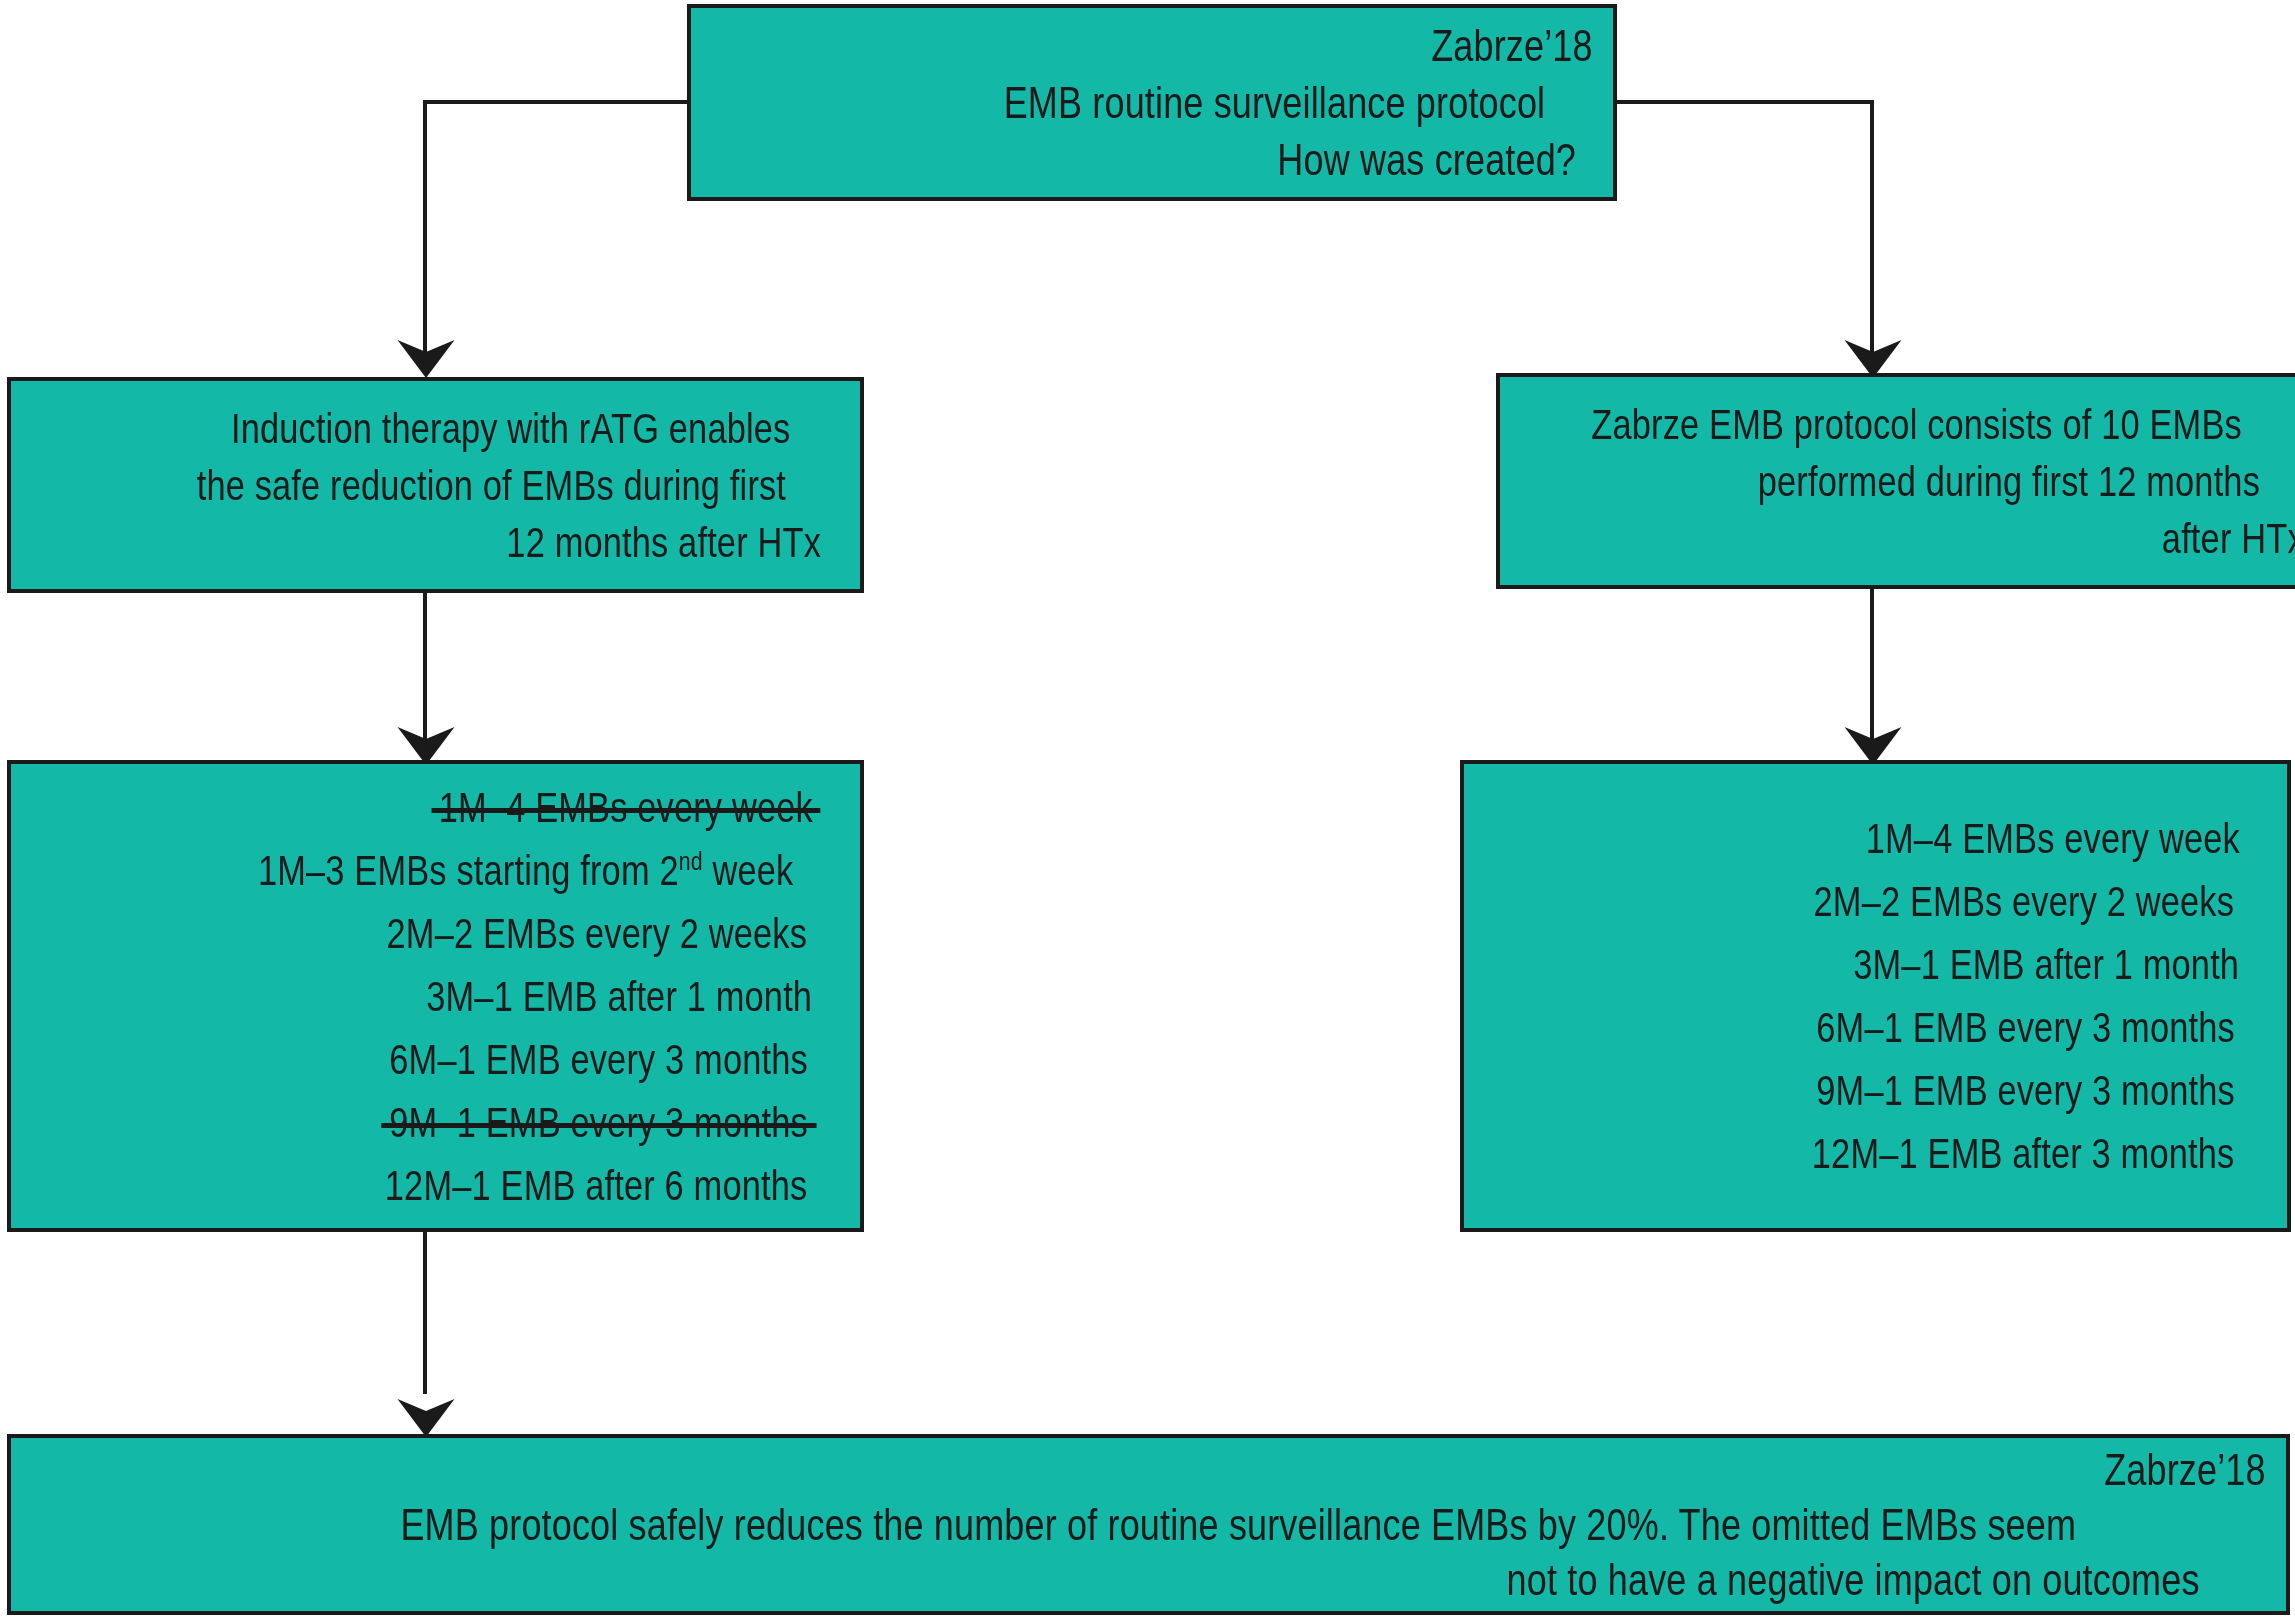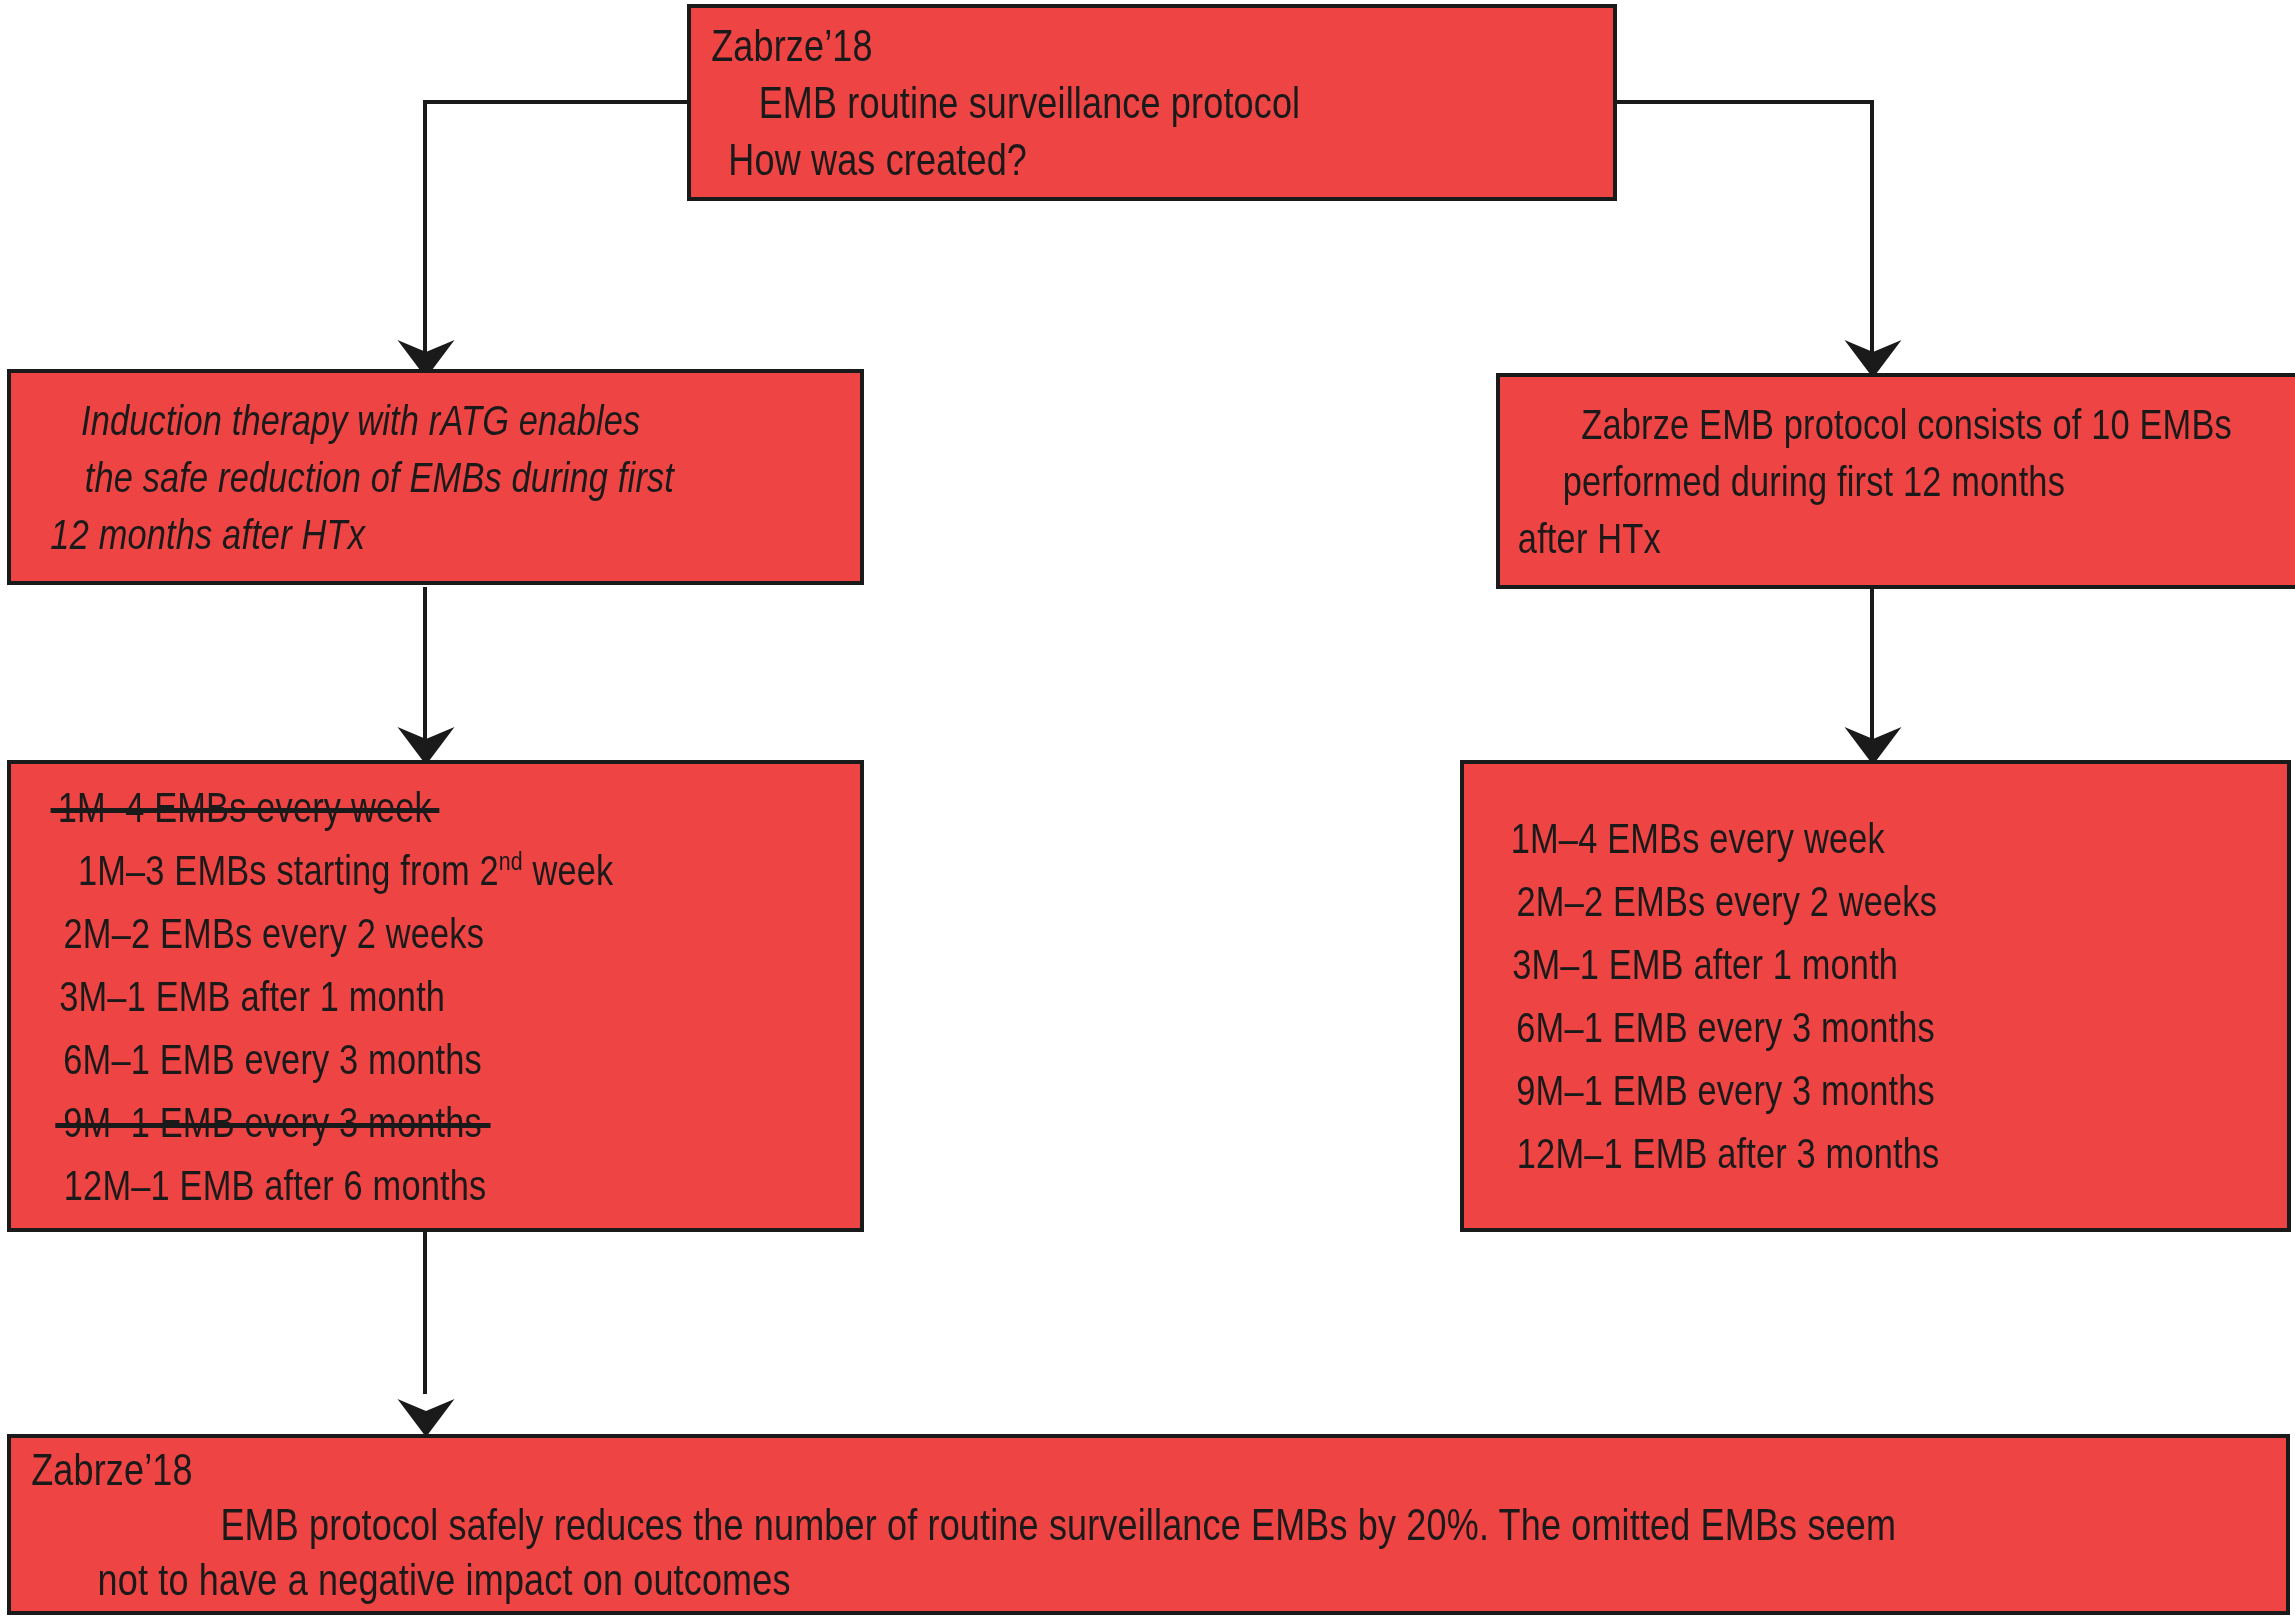--- a/index.html
+++ b/index.html
@@ -18,24 +18,24 @@
     height: 1622px;
     background: #ffffff;
     overflow: hidden;
   }
 
   
   .node {
     position: absolute;
     box-sizing: border-box;
     border: 4.3px solid #1a1a1a;
-    background: #ef4444;
+    background: #14b8a6;
     display: flex;
     flex-direction: column;
-    align-items: flex-start;
+    align-items: flex-end;
     justify-content: center;
     text-align: center;
     z-index: 3;
   }
   .node .line {
     display: block;
     white-space: nowrap;
     font-family: "Liberation Sans", sans-serif;
     font-weight: 400;
     color: #1a1a1a;
@@ -56,21 +56,21 @@
     background: #1a1a1a;
   }
   sup.ord {
     font-size: 0.62em;
     vertical-align: super;
     line-height: 0;
   }
 
   
   #node-top      { left: 687px;  top: 4.3px;    width: 930px; height: 197px; }
-  #node-left-mid { left: 7px;    top: 369px;  width: 857px;  height: 216px; font-style: italic; }
+  #node-left-mid { left: 7px;    top: 377px;  width: 857px;  height: 216px; }
   #node-right-mid{ left: 1460px; top: 373px;  width: 831px;  height: 216px; margin-left: 36px; }
   #node-left-low { left: 7px;    top: 760px;  width: 857px;  height: 472px; }
   #node-right-low{ left: 1460px; top: 760px;  width: 831px;  height: 472px; }
   #node-bottom   { left: 7px;    top: 1434px; width: 2283px; height: 181px; }
 
   
   #node-top .line        { font-size: 45px; line-height: 57px; }
   #node-left-mid .line   { font-size: 43px; line-height: 57px; }
   #node-right-mid .line  { font-size: 43px; line-height: 57px; }
   #node-left-low .line   { font-size: 43px; line-height: 63px; }

